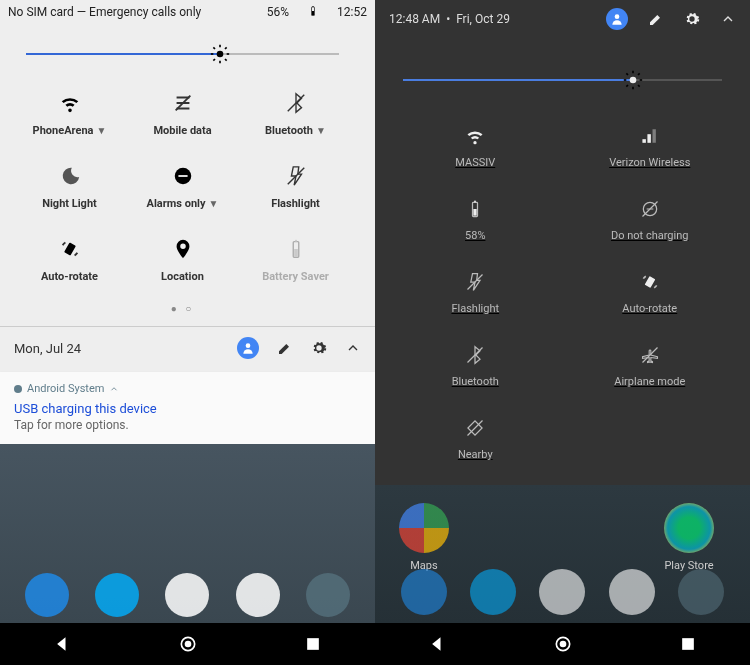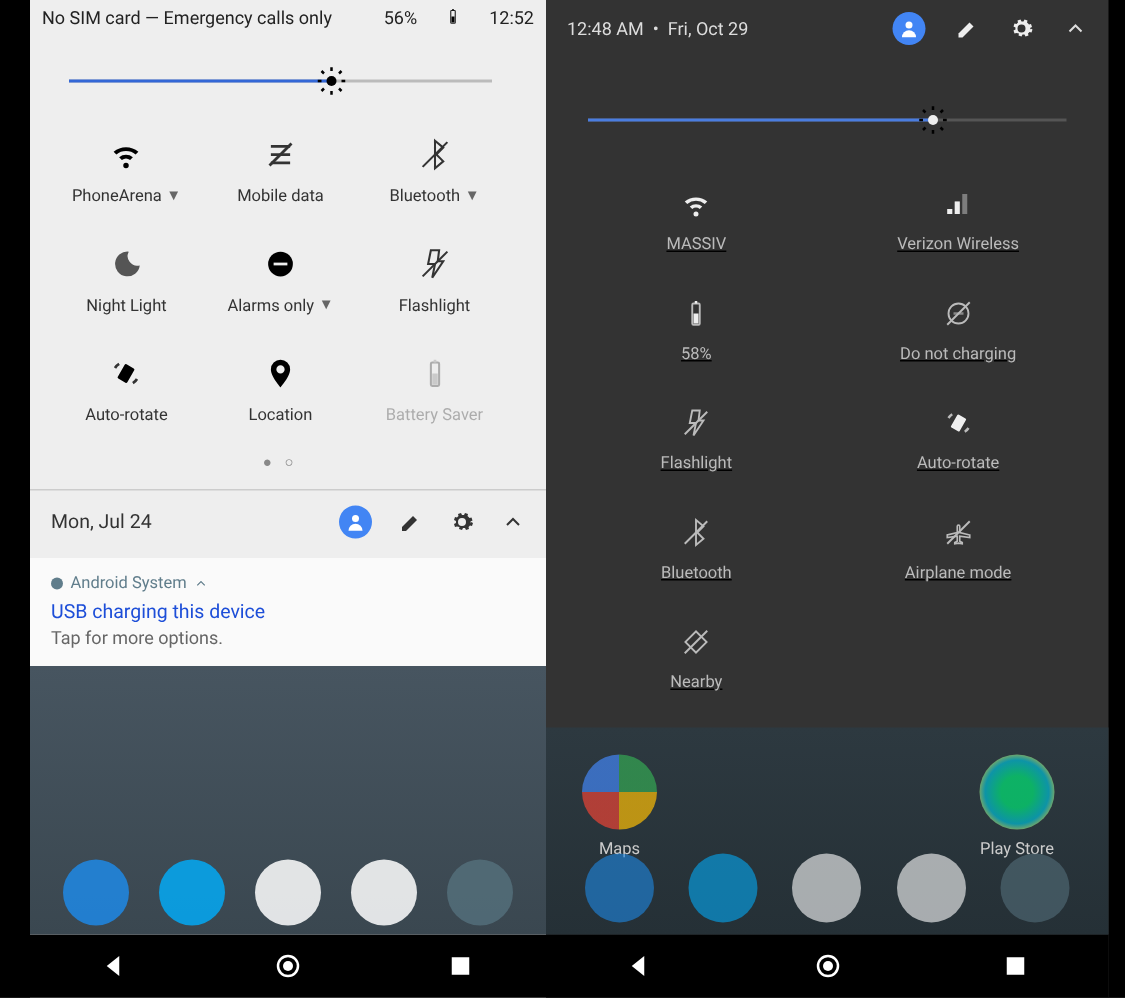--- a/index.html
+++ b/index.html
@@ -1,26 +1,26 @@
 <!DOCTYPE html>
 <html><head>
 <meta charset="utf-8">
 <style>
   * { margin:0; padding:0; box-sizing:border-box; font-family: Roboto, Arial, sans-serif; }
   body { width:750px; height:665px; display:flex; background:#000; }
   .phone { height:665px; display:flex; flex-direction:column; }
-  .phone-left { width:344px; background:#eee;margin-left:20px; }
+  .phone-left { width:375px; background:#eee; }
   .phone-right { width:375px; background:#333; }
 
   
   .status-left { height:24px; background:#eee; display:flex; align-items:center; justify-content:space-between; padding:0 8px; font-size:12px; color:#222; }
   .status-left .right { display:flex; align-items:flex-start; gap:18px; }
 
   
-  .panel-left { background:#eee; padding:12px 20px 4px 10px; }
+  .panel-left { background:#eee; padding:12px 20px 4px 10px;font-weight:bold; }
   .slider { position:relative; height:24px; margin:6px 16px 18px 16px; }
   .slider .track { position:absolute; top:11px; left:0; right:0; height:2px; background:#bbb; }
   .slider .fill { position:absolute; top:11px; left:0; height:2px; background:#3367d6; }
   .slider .thumb { position:absolute; top:2px; width:20px; height:20px; }
 
   .tiles { display:grid; grid-template-columns:repeat(3,1fr); row-gap:28px; column-gap:6px; padding:8px 6px 16px 6px; }
   .tile { display:flex; flex-direction:column; align-items:center; gap:10px; font-size:11px; color:#333; }
   .tile.dim { opacity:0.35; }
   .tile .label { display:flex; align-items:center; gap:3px; }
   .tile svg { width:22px; height:22px; }

